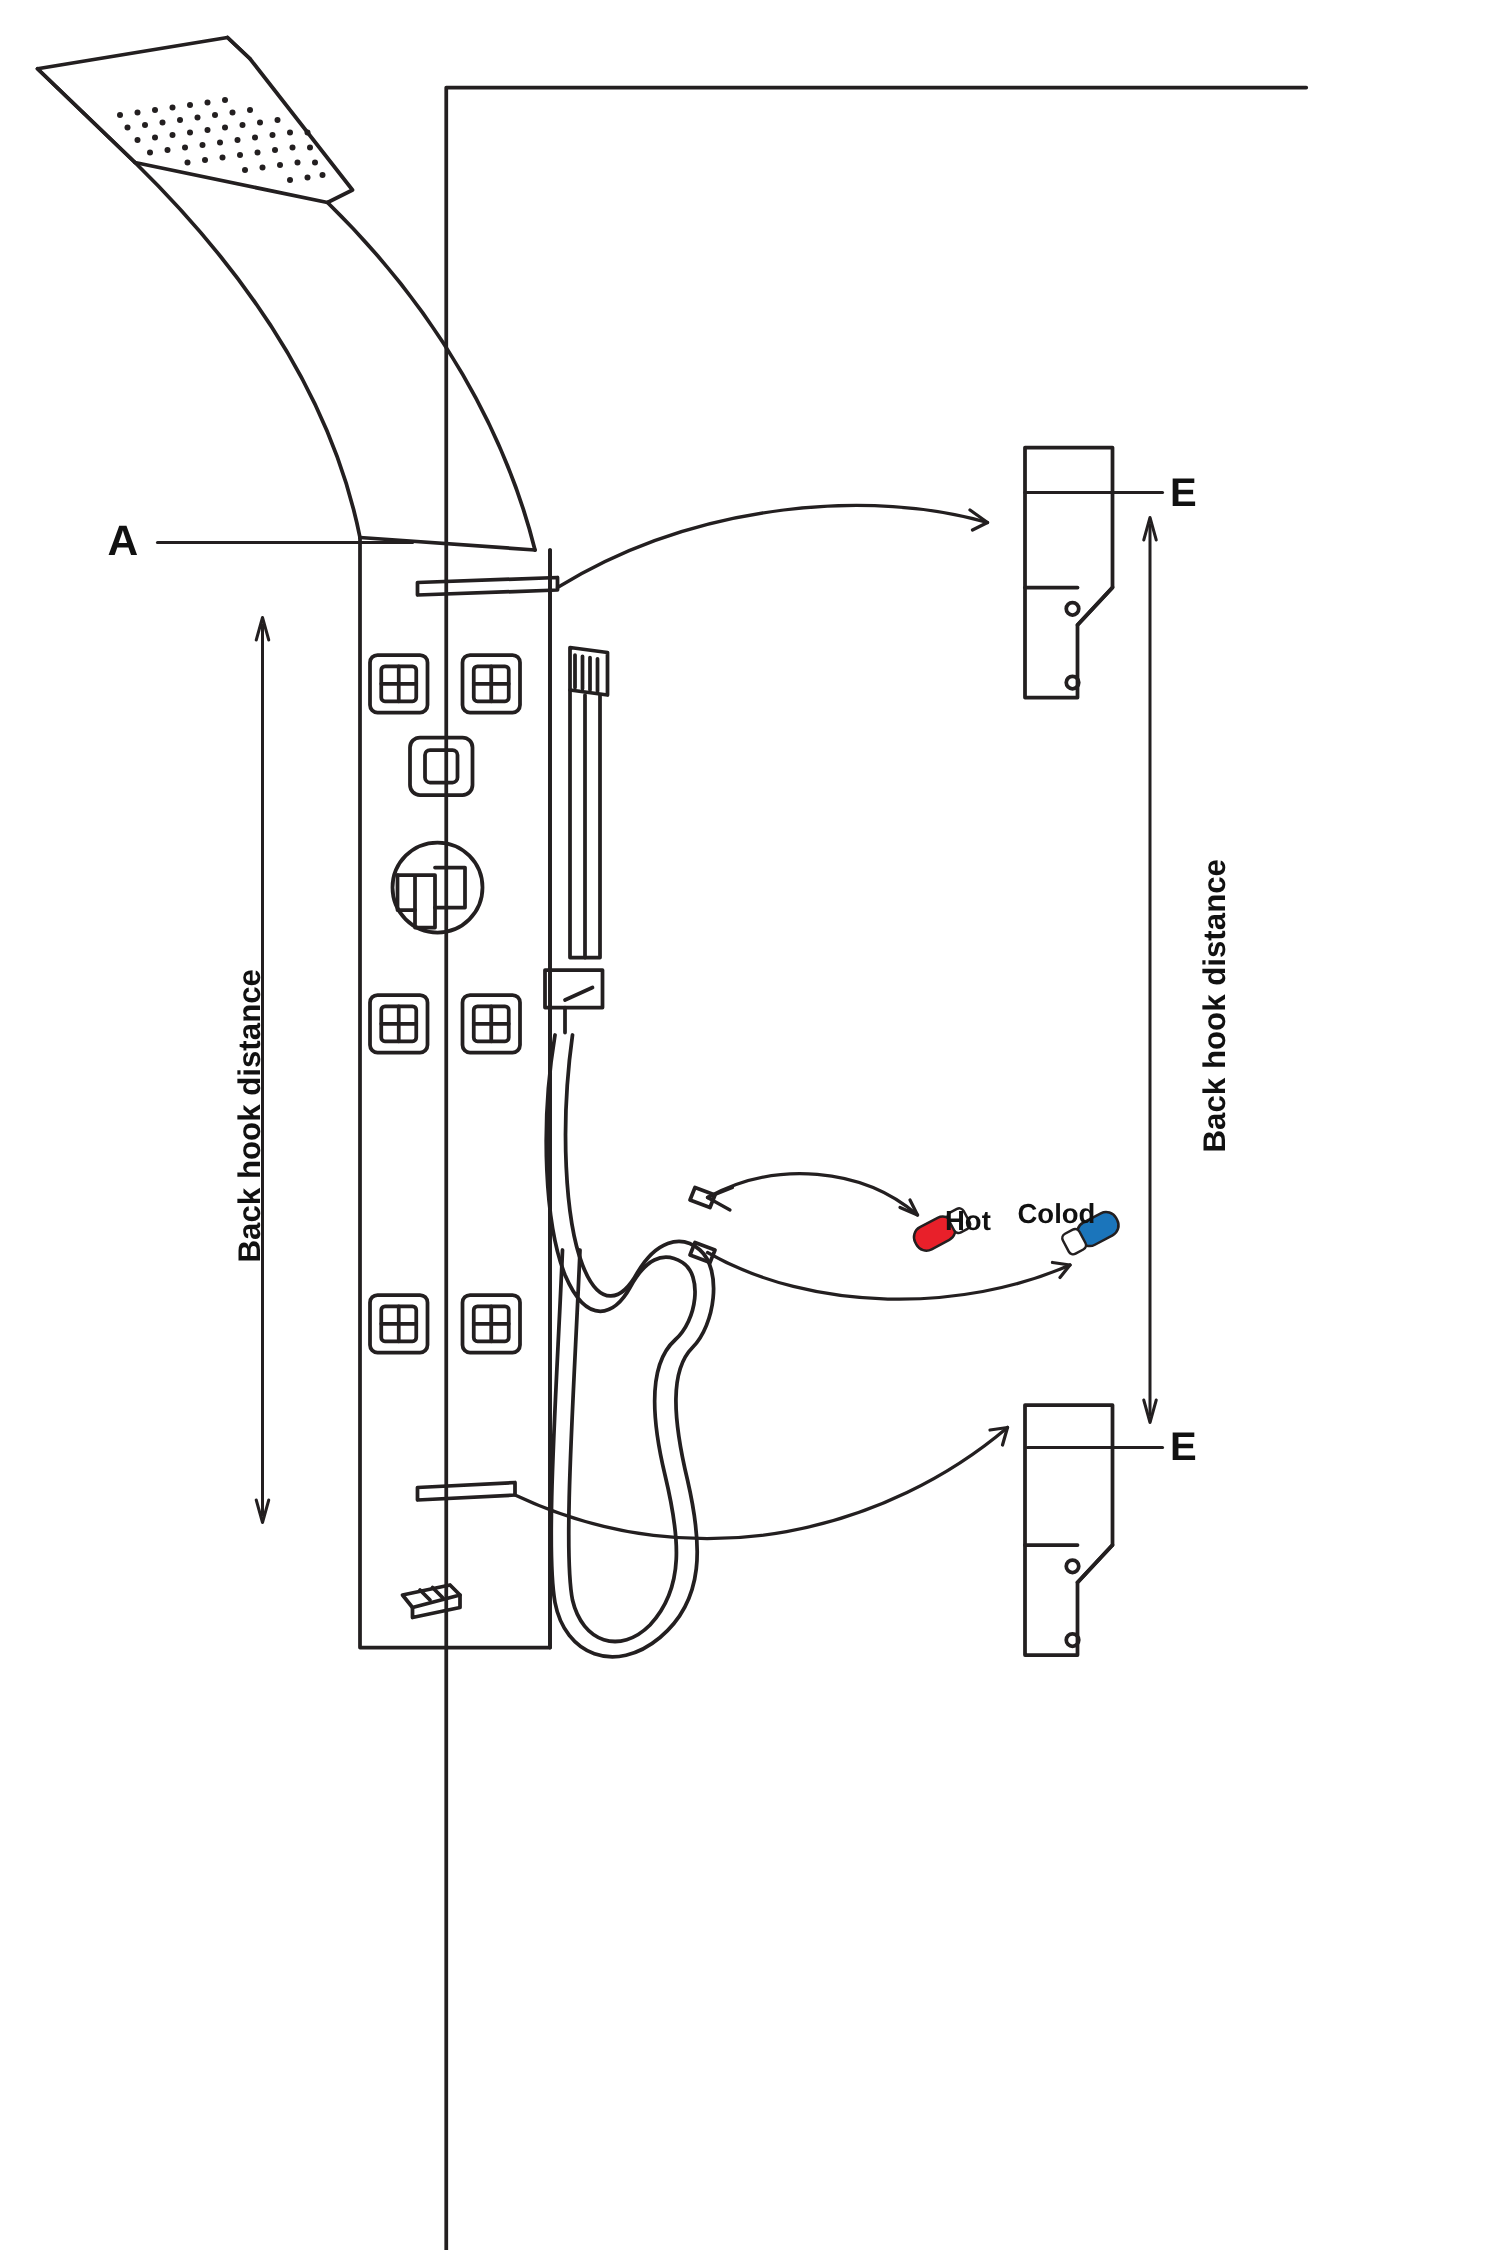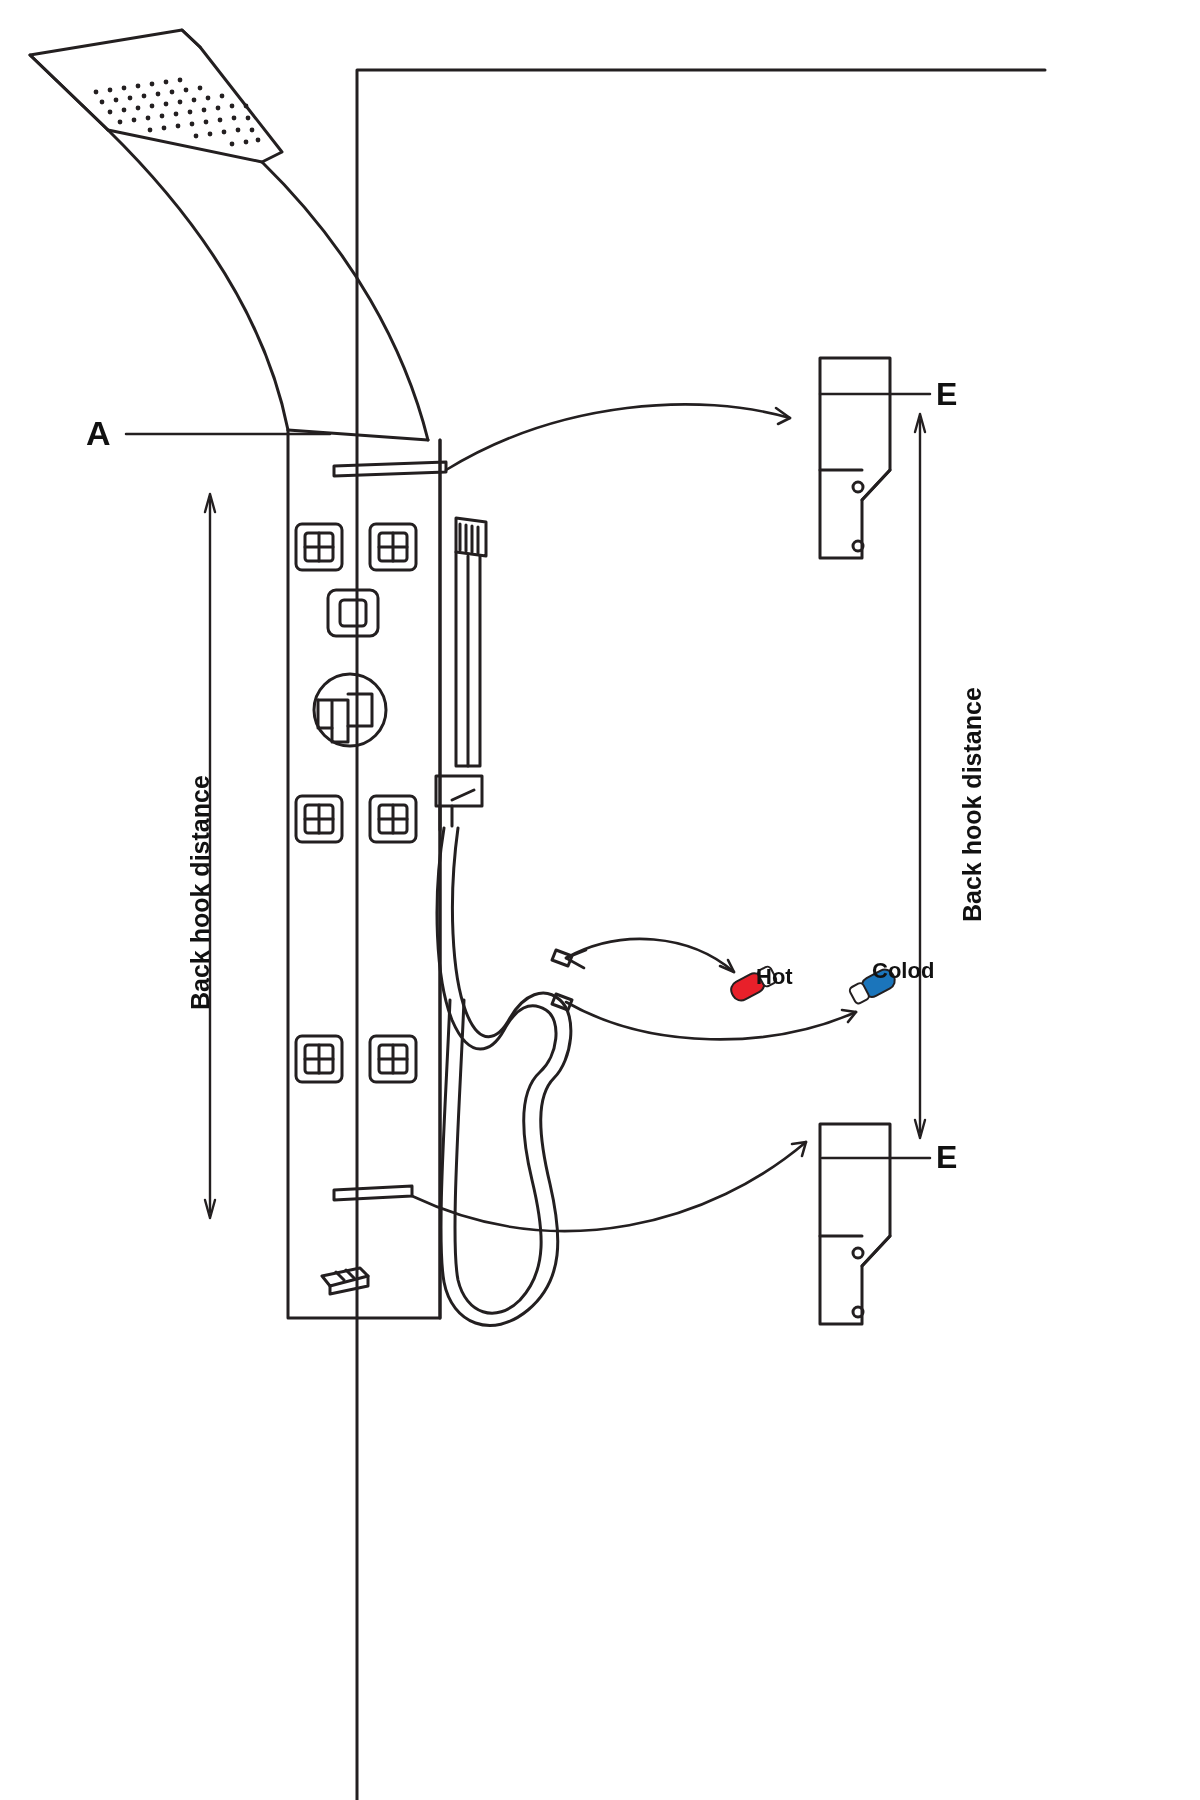--- a/index.html
+++ b/index.html
@@ -59,21 +59,21 @@
     top: 922px;
     transform: rotate(-90deg);
   }
   .lbl-hot {
     font-size: 22px;
     left: 756px;
     top: 964px;
   }
   .lbl-cold {
     font-size: 22px;
-    left: 872px;
+    left: 814px;
     top: 958px;
   }
 </style>
 </head>
 <body>
 
 <div id="stage">
 
   <svg width="1200" height="1800" viewBox="0 0 1200 1800">
     <g fill="none" stroke="#231f20" stroke-width="3" stroke-linejoin="round" stroke-linecap="round">

